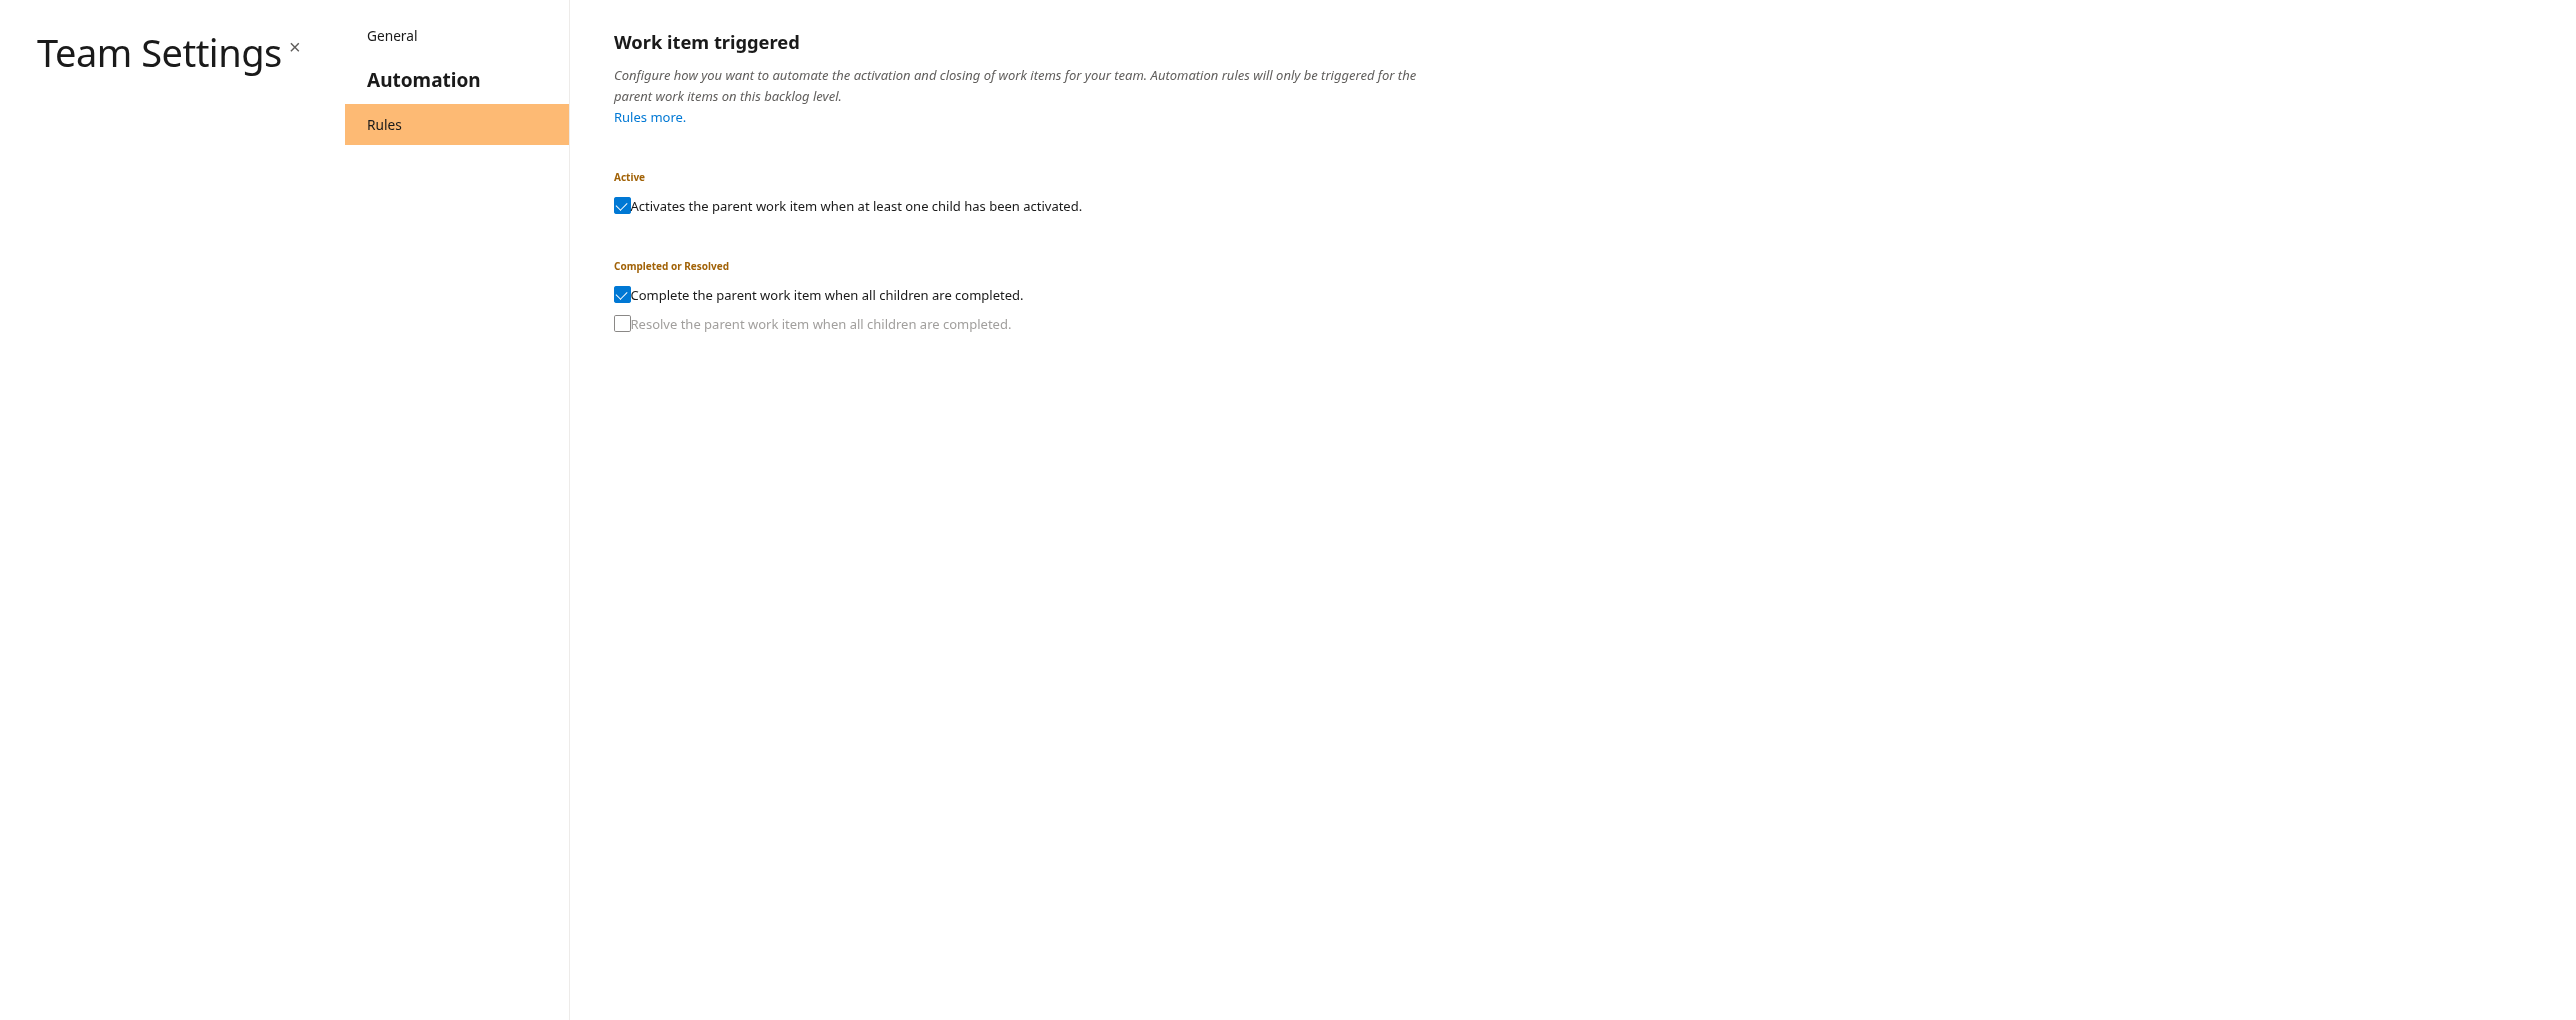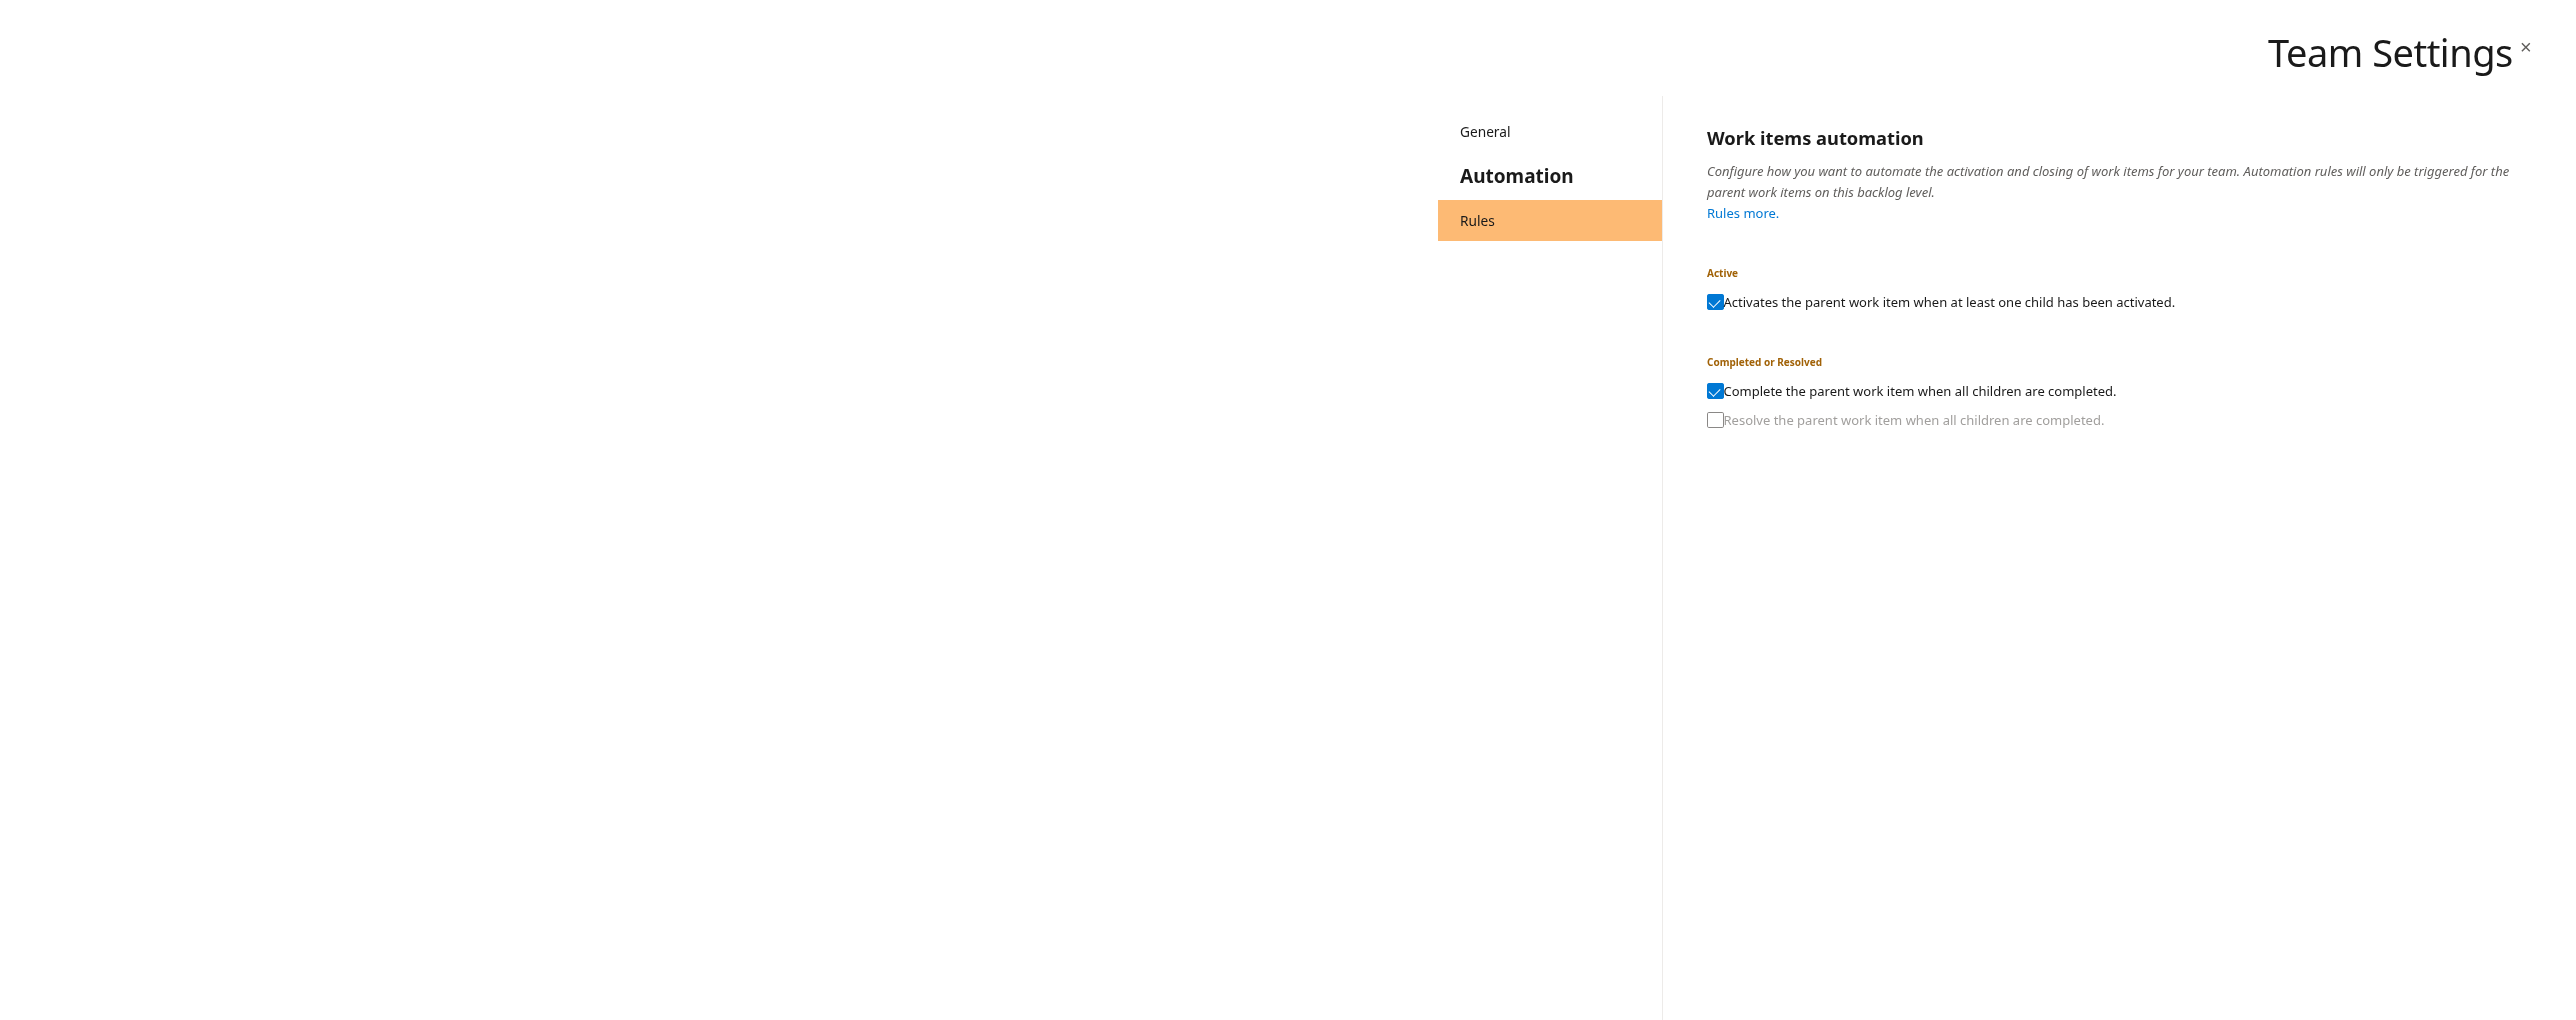--- a/index.html
+++ b/index.html
@@ -13,22 +13,21 @@
       background: #ffffff;
       color: #1a1a1a;
       font-size: 13.7px;
     }
 
     .dialog {
       width: 100%;
       min-height: 100vh;
       background: #ffffff;
       display: flex;
-      flex-direction: column;
-      align-items: flex-end;
+      flex-direction: row;
     }
 
     .dialog-header {
       display: flex;
       justify-content: space-between;
       align-items: flex-start;
       padding: 26px 37px 18.3px 37px;
       border-bottom: none;
     }
 
@@ -182,21 +181,21 @@
       </div>
       <div class="sidebar-item bold">
         <span>Automation</span>
       </div>
       <div class="sidebar-item active">
         <span>Rules</span>
       </div>
     </nav>
 
     <div class="main-content">
-      <h2 class="section-title">Work items automation</h2>
+      <h2 class="section-title">Work item triggered</h2>
       <p class="section-description">Configure how you want to automate the activation and closing of work items for your team. Automation rules will only be triggered for the parent work items on this backlog level.</p>
       <a class="learn-more">Rules more.</a>
 
       
       <div class="rule-group">
         <div class="rule-group-title">Active</div>
         <div class="checkbox-row">
           <div class="checkbox-custom checked"></div>
           <span class="checkbox-label">Activates the parent work item when at least one child has been activated.</span>
         </div>

